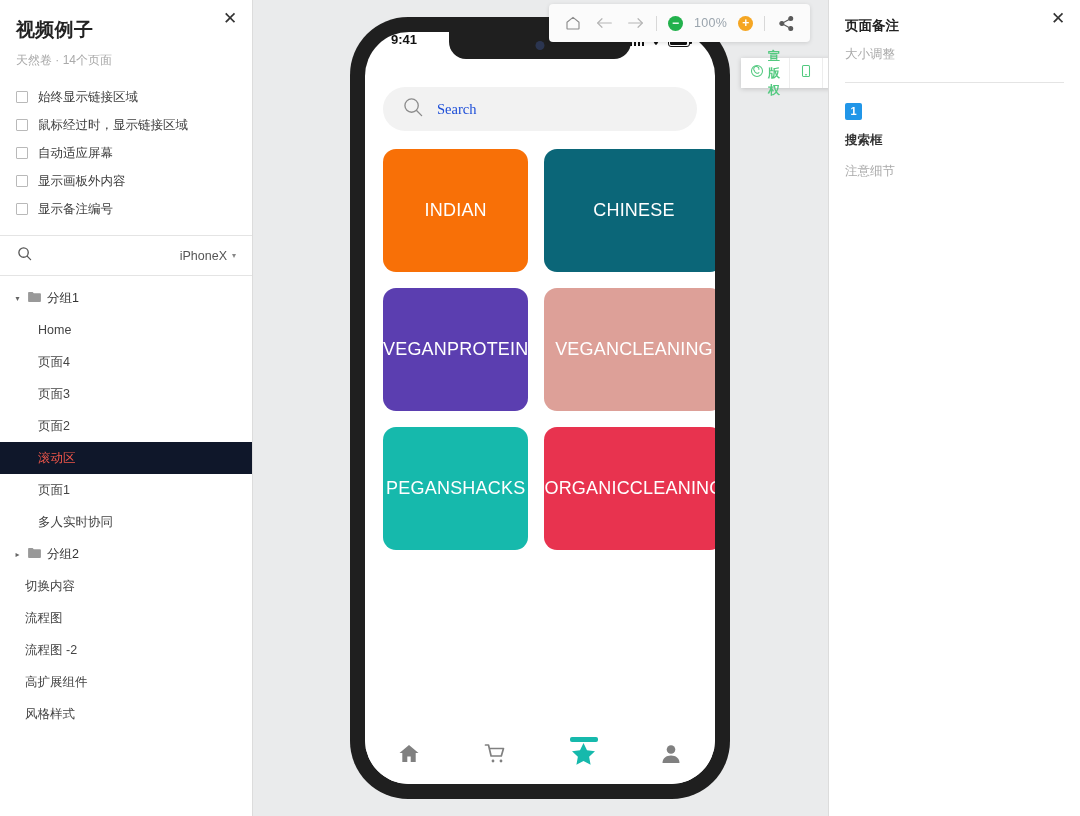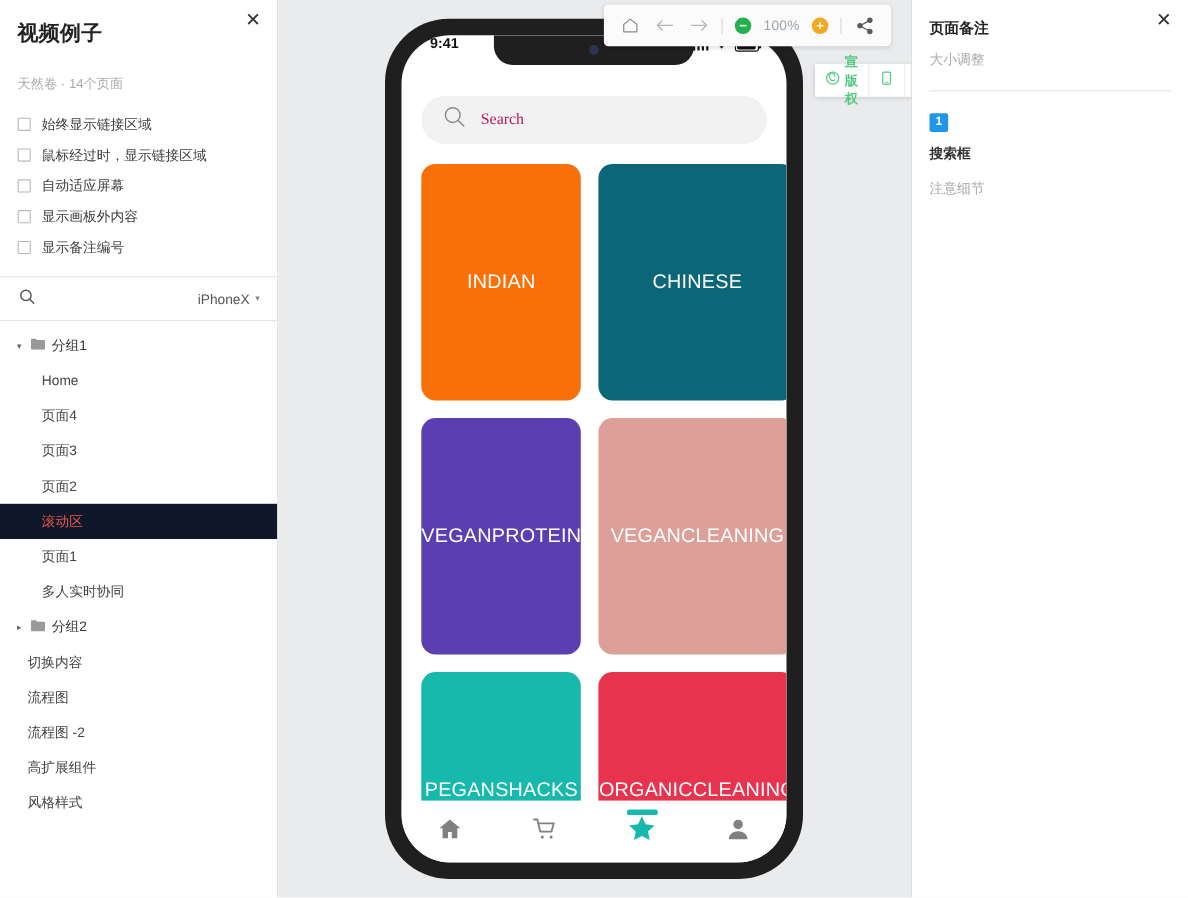--- a/index.html
+++ b/index.html
@@ -17,21 +17,21 @@
     display: flex; flex-direction: column; position: relative;
   }
   .panel-close {
     position: absolute; top: 6px; right: 10px;
     width: 24px; height: 24px; cursor: pointer;
     display: flex; align-items: center; justify-content: center;
     color: #333; font-size: 17px; font-weight: bold; line-height: 1;
   }
   .lp-head { padding: 17px 16px 0 16px; }
   .lp-title { font-size: 19px; font-weight: bold; color: #222; letter-spacing: .3px; }
-  .lp-sub { font-size: 12px; color: #aaa; margin-top: 25px; }
+  .lp-sub { font-size: 12px; color: #aaa; margin-top: 9px; }
   .lp-checks { padding: 14px 16px 12px 16px; }
   .chk-row {
     display: flex; align-items: center; gap: 10px;
     height: 28px; cursor: pointer;
   }
   .chk-box {
     width: 12px; height: 12px; border: 1px solid #b9b9b9;
     border-radius: 1px; background: #fff; flex: none;
   }
   .chk-label { font-size: 12.5px; color: #3c3c3c; }
@@ -105,29 +105,29 @@
   .bars { display:flex; align-items:flex-end; gap:1.5px; height:10px; }
   .bars i { width:2.5px; background:#111; display:block; border-radius:.5px; }
   .batt { width:22px; height:11px; border:1px solid #111; border-radius:3px; position:relative; }
   .batt::after { content:''; position:absolute; right:-3px; top:3px; width:2px; height:4px; background:#111; border-radius:0 1px 1px 0; }
   .batt i { position:absolute; left:1px; top:1px; bottom:1px; width:17px; background:#111; border-radius:1.5px; display:block; }
 
   .ph-search {
     margin: 11px 18px 0 18px; height: 44px; background: #f2f2f2;
     border-radius: 22px; display:flex; align-items:center; gap:13px; padding: 0 20px; flex:none;
   }
-  .ph-search-ph { font-size: 14.5px; color: #be185d; font-family: "Liberation Serif", serif; }
+  .ph-search-ph { font-size: 14.5px; color: #1d4ed8; font-family: "Liberation Serif", serif; }
 
   .grid {
     flex: 1; display: grid; grid-template-columns: 1fr 1fr;
     gap: 16px; padding: 18px 18px 0 18px; align-content: start;
     overflow: hidden;
   }
   .tile {
-    border-radius: 13px; height: 215px;
+    border-radius: 13px; height: 123px;
     display: flex; align-items: center; justify-content: center;
     color: #fff; font-size: 18px; text-align: center; line-height: 1.25;
     cursor: pointer; letter-spacing: .2px;
   }
 
   .tabbar {
     height: 56px; flex: none; background: #fff;
     display: flex; align-items: center; position: relative; z-index: 6;
   }
   .tab { flex:1; display:flex; align-items:center; justify-content:center; cursor:pointer; }

